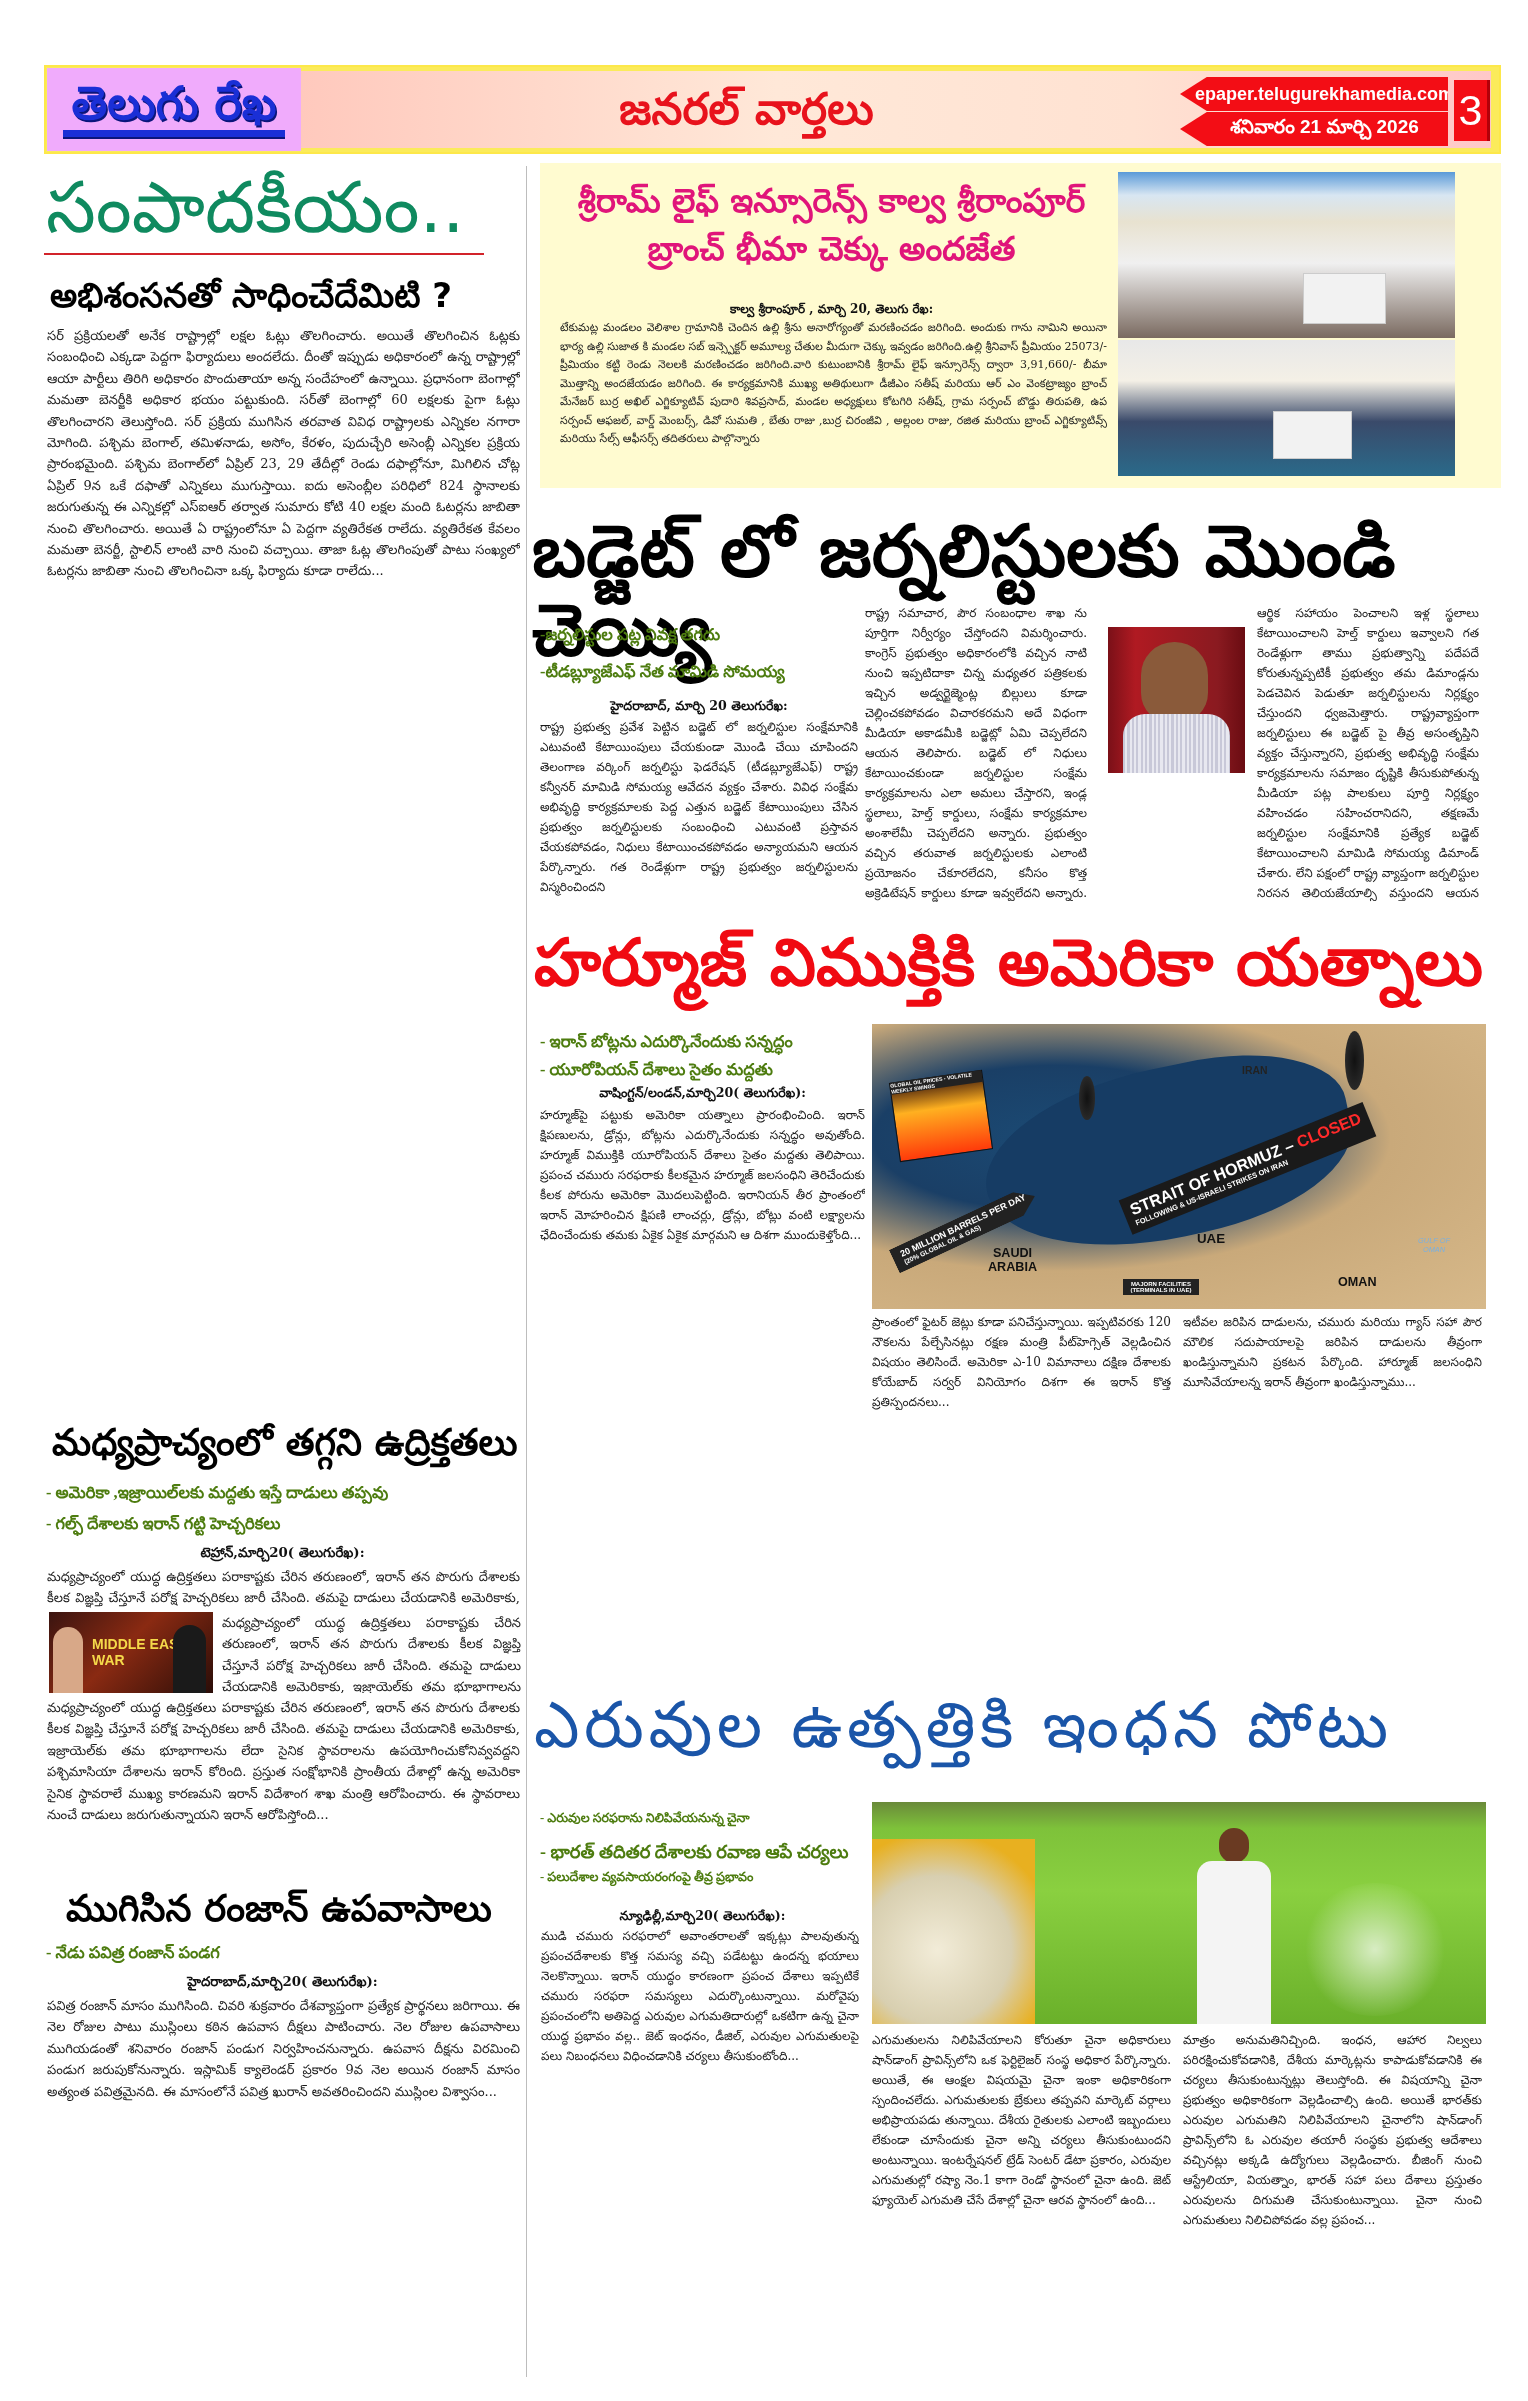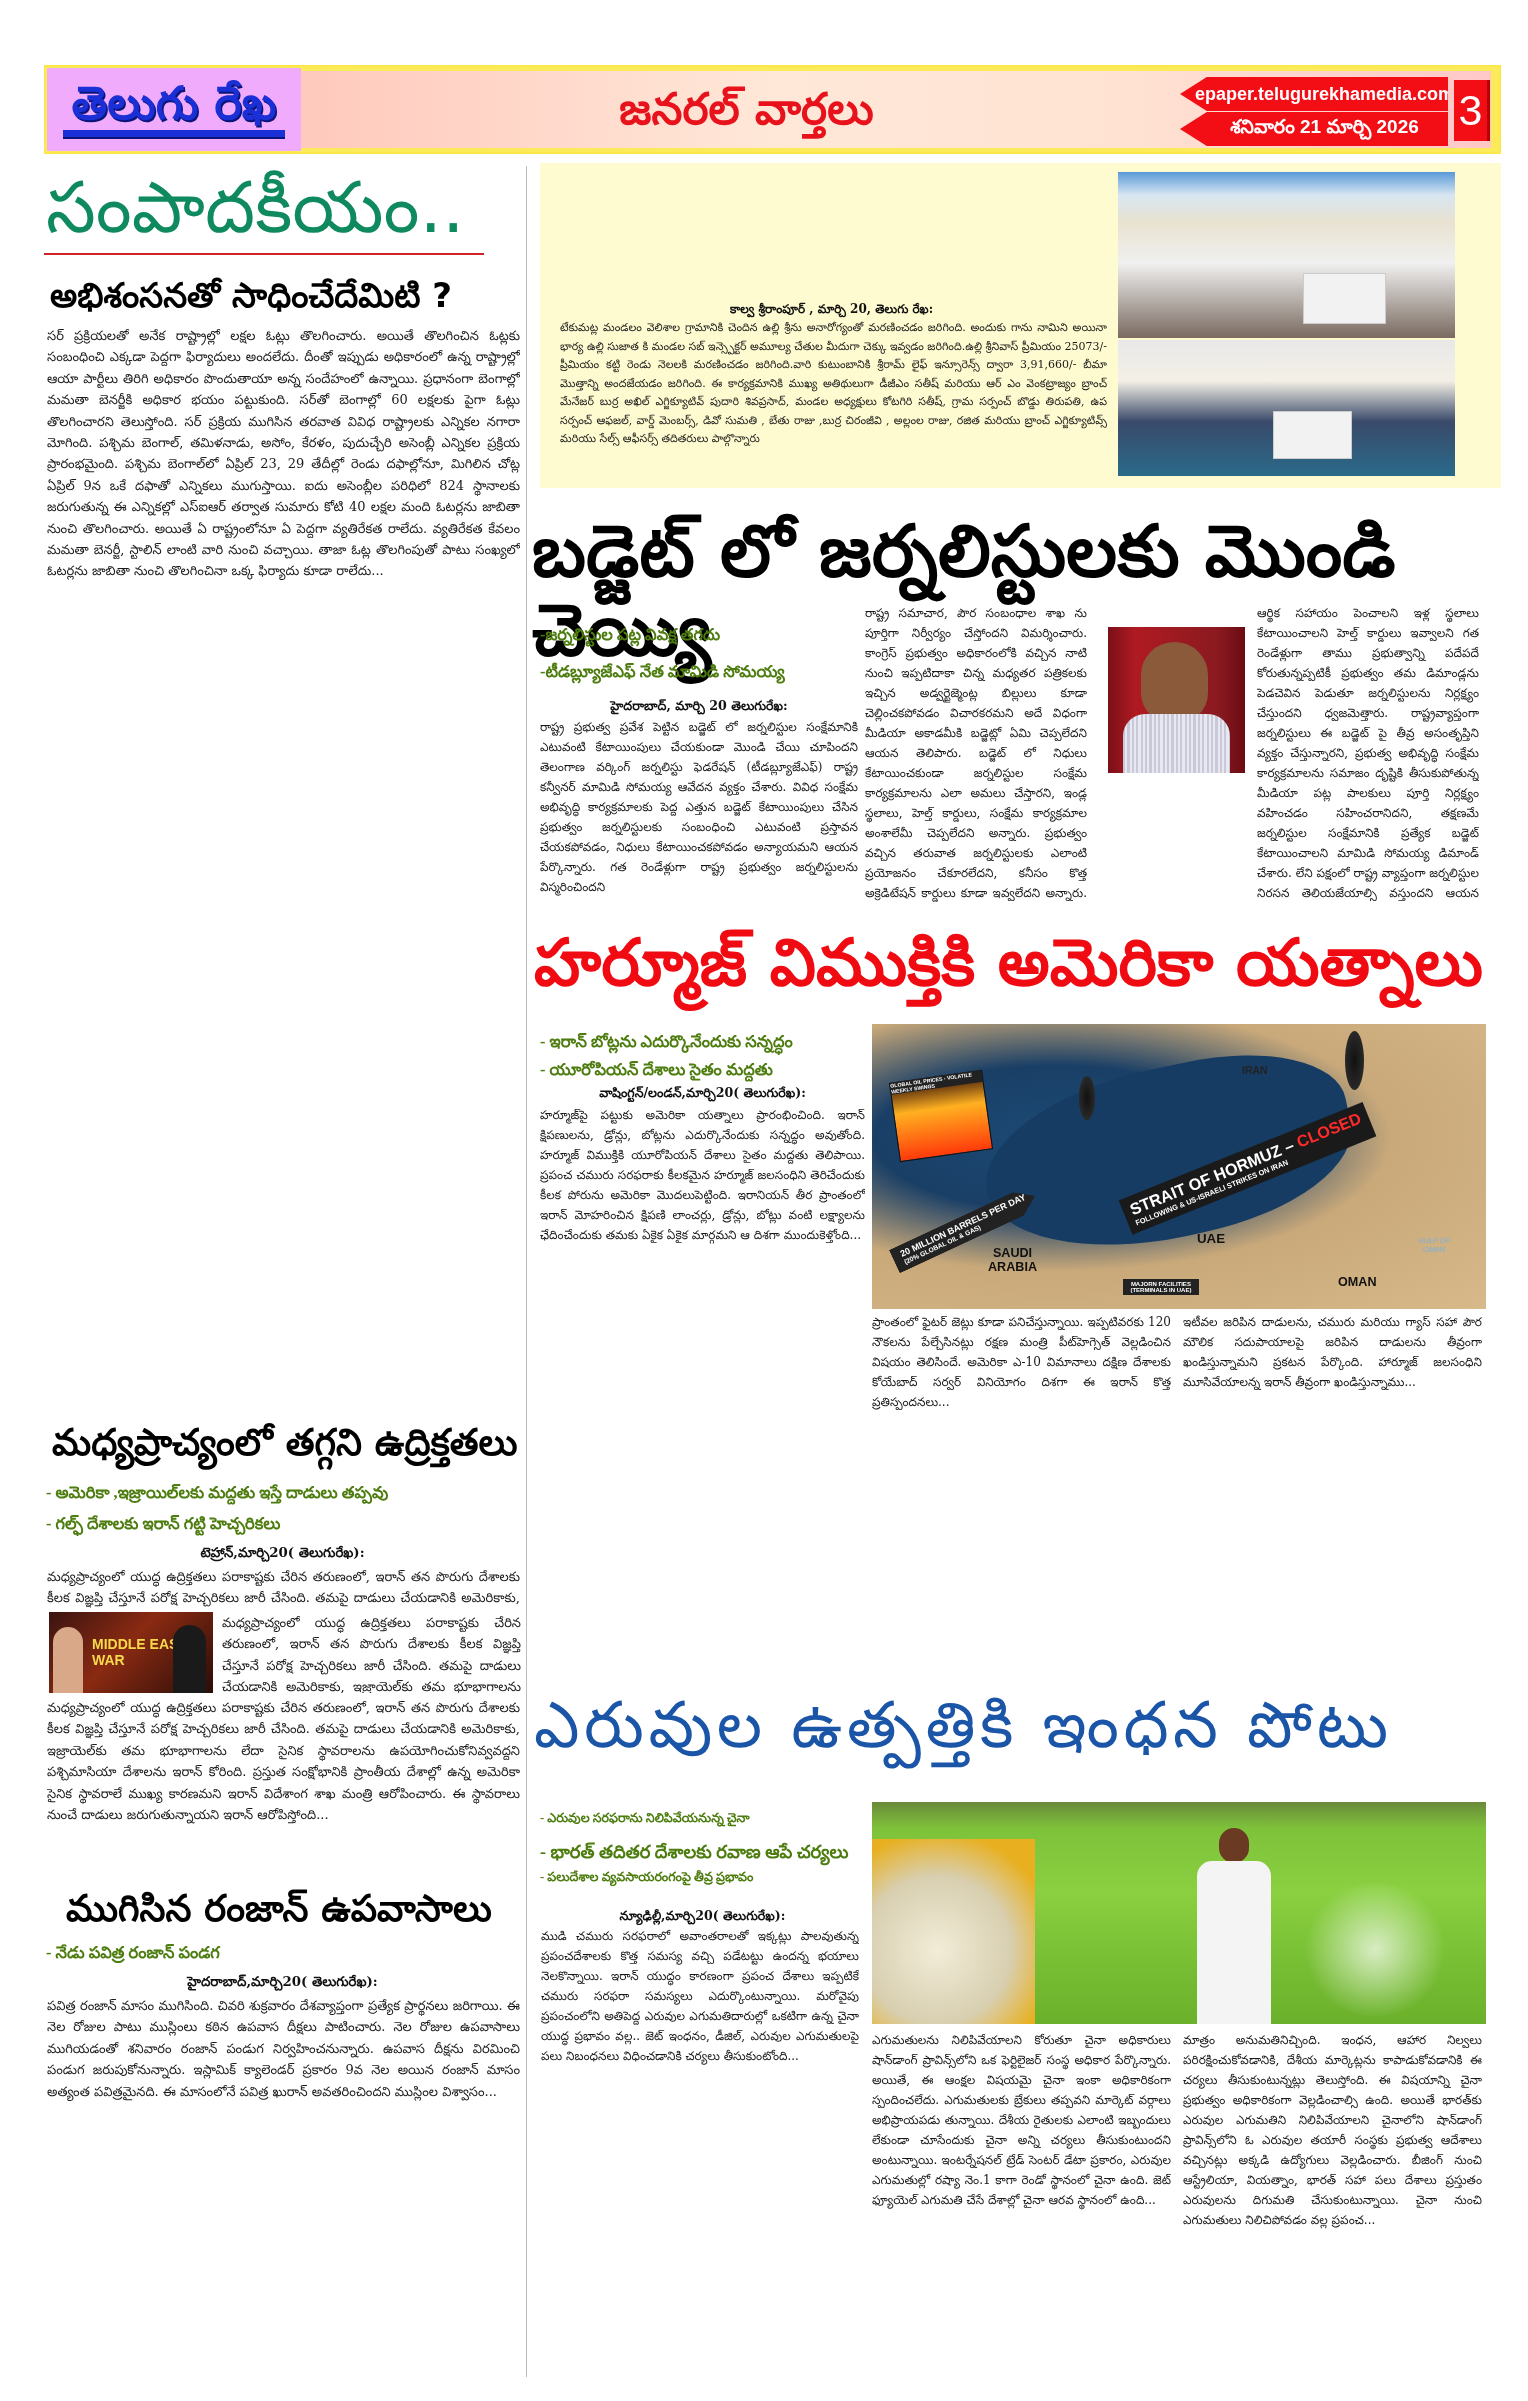--- a/index.html
+++ b/index.html
@@ -89,20 +89,22 @@
 
 <div class="abs headline-black" style="left:66px;top:1889px;width:473px;font-size:37px;">ముగిసిన రంజాన్ ఉపవాసాలు</div>
 <div class="abs subhead" style="left:46px;top:1939px;width:473px;">- నేడు పవిత్ర రంజాన్ పండగ</div>
 <div class="abs dateline" style="left:46px;top:1974px;width:473px;">హైదరాబాద్,మార్చి20( తెలుగురేఖ):</div>
 <div class="abs body-text" style="left:47px;top:1995px;width:473px;height:384px;overflow:hidden;">పవిత్ర రంజాన్ మాసం ముగిసింది. చివరి శుక్రవారం దేశవ్యాప్తంగా ప్రత్యేక ప్రార్థనలు జరిగాయి. ఈ నెల రోజుల పాటు ముస్లింలు కఠిన ఉపవాస దీక్షలు పాటించారు. నెల రోజుల ఉపవాసాలు ముగియడంతో శనివారం రంజాన్ పండుగ నిర్వహించనున్నారు. ఉపవాస దీక్షను విరమించి పండుగ జరుపుకోనున్నారు. ఇస్లామిక్ క్యాలెండర్ ప్రకారం 9వ నెల అయిన రంజాన్ మాసం అత్యంత పవిత్రమైనది. ఈ మాసంలోనే పవిత్ర ఖురాన్ అవతరించిందని ముస్లింల విశ్వాసం...</div>
 
 <div class="col-divider" style="left:526px;top:166px;height:2211px;"></div>
 
 <div class="abs" id="insurance-box"></div>
 <div class="abs" id="insurance-headline">
+  <div>శ్రీరామ్ లైఫ్ ఇన్సూరెన్స్ కాల్వ శ్రీరాంపూర్</div>
+  <div>బ్రాంచ్  భీమా చెక్కు అందజేత</div>
 </div>
 <div class="abs dateline" style="left:558px;top:302px;width:547px;font-size:12px;">కాల్వ  శ్రీరాంపూర్ , మార్చి 20, తెలుగు రేఖ:</div>
 <div class="abs body-text" style="left:560px;top:319px;width:547px;font-size:11px;line-height:18.5px;height:163px;overflow:hidden;">టేకుమట్ల మండలం వెలిశాల గ్రామానికి చెందిన ఉల్లి శ్రీను అనారోగ్యంతో మరణించడం జరిగింది. అందుకు గాను నామిని అయినా భార్య  ఉల్లి సుజాత కి మండల  సబ్ ఇన్స్పెక్టర్ అమూల్య  చేతుల మీదుగా చెక్కు ఇవ్వడం జరిగింది.ఉల్లి శ్రీనివాస్  ప్రీమియం 25073/-  ప్రీమియం కట్టి రెండు నెలలకి మరణించడం జరిగింది.వారి కుటుంబానికి శ్రీరామ్ లైఫ్ ఇన్సూరెన్స్ ద్వారా 3,91,660/-  బీమా మొత్తాన్ని అందజేయడం జరిగింది. ఈ కార్యక్రమానికి ముఖ్య అతిథులుగా  డీజీఎం  సతీష్  మరియు ఆర్ ఎం వెంకట్రాజ్యం  బ్రాంచ్ మేనేజర్ బుర్ర అఖిల్ ఎగ్జిక్యూటివ్ పుదారి శివప్రసాద్, మండల అధ్యక్షులు కోటగిరి సతీష్, గ్రామ సర్పంచ్ బొడ్డు తిరుపతి, ఉప సర్పంచ్ ఆఫజల్, వార్డ్ మెంబర్స్, డివో సుమతి , బేతు రాజు ,బుర్ర చిరంజీవి , అల్లంల రాజు, రజిత మరియు బ్రాంచ్ ఎగ్జిక్యూటివ్స్ మరియు సేల్స్ ఆఫీసర్స్ తదితరులు పాల్గొన్నారు</div>
 <div class="photo" id="insurance-photo-1" style="background:linear-gradient(180deg,#5a9ad8 0%,#d8e6f2 14%,#e8e2d0 30%,#f0f0f0 55%,#7a6a60 100%);">
   <div style="position:absolute;left:185px;top:101px;width:81px;height:49px;background:#f2f2f2;border:1.5px solid #ccc;"></div>
 </div>
 <div class="photo" id="insurance-photo-2" style="background:linear-gradient(180deg,#e8e8e8 0%,#f4f0e6 30%,#3a4a6a 60%,#2a6a8a 100%);">
   <div style="position:absolute;left:155px;top:71px;width:77px;height:46px;background:#f2f2f2;border:1.5px solid #ccc;"></div>
 </div>
 

